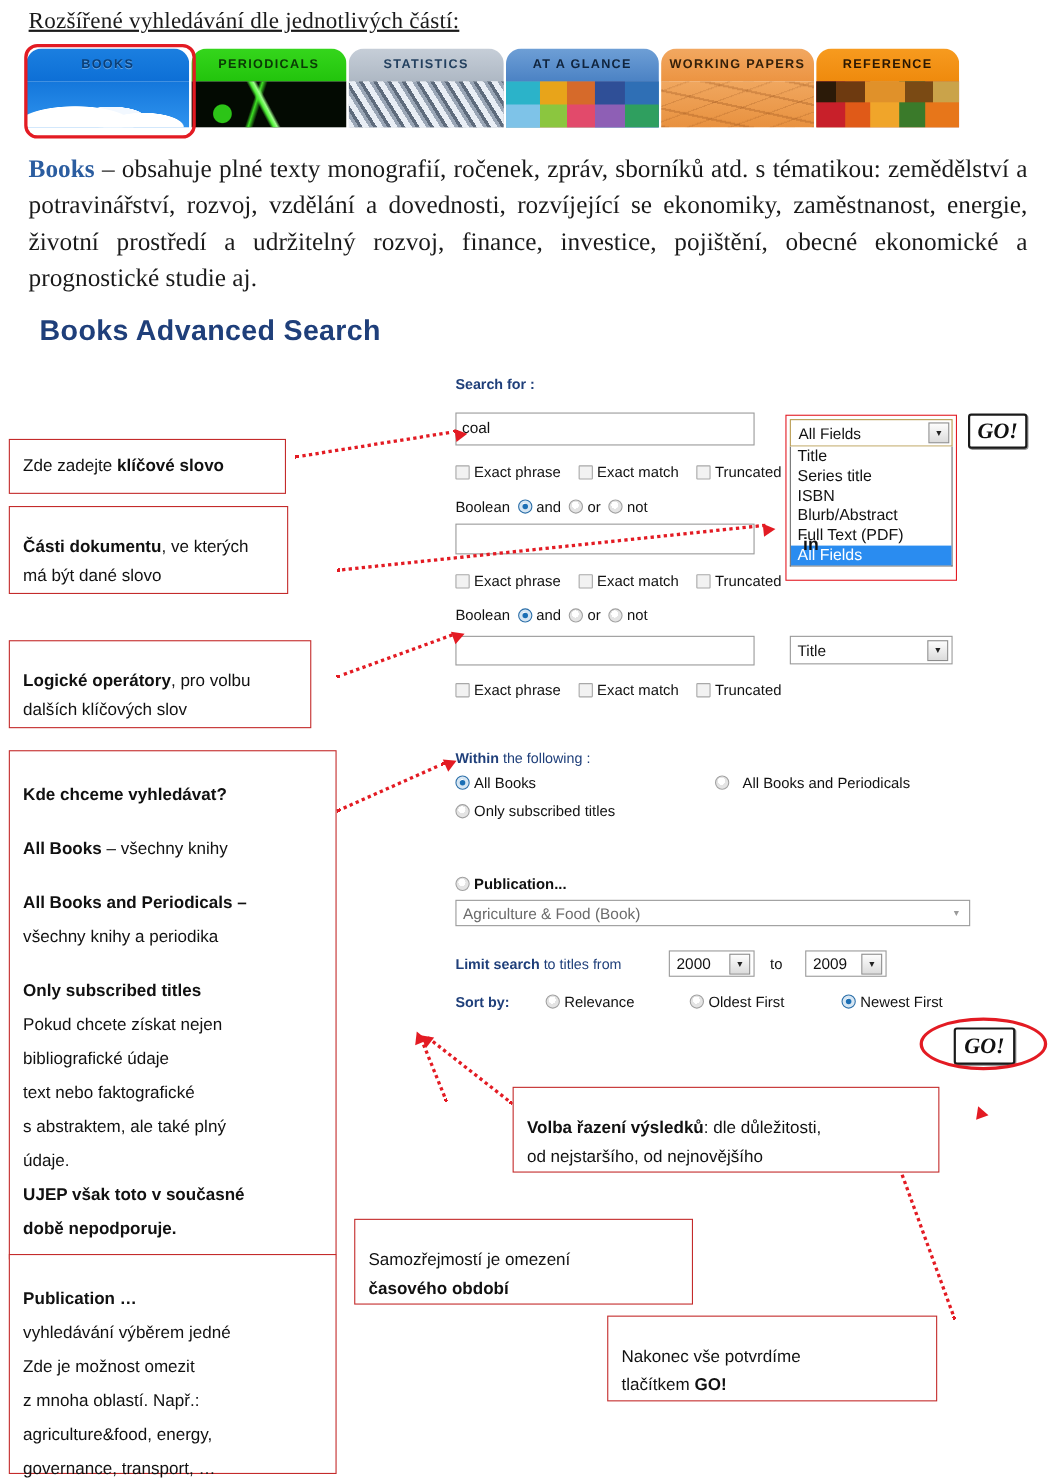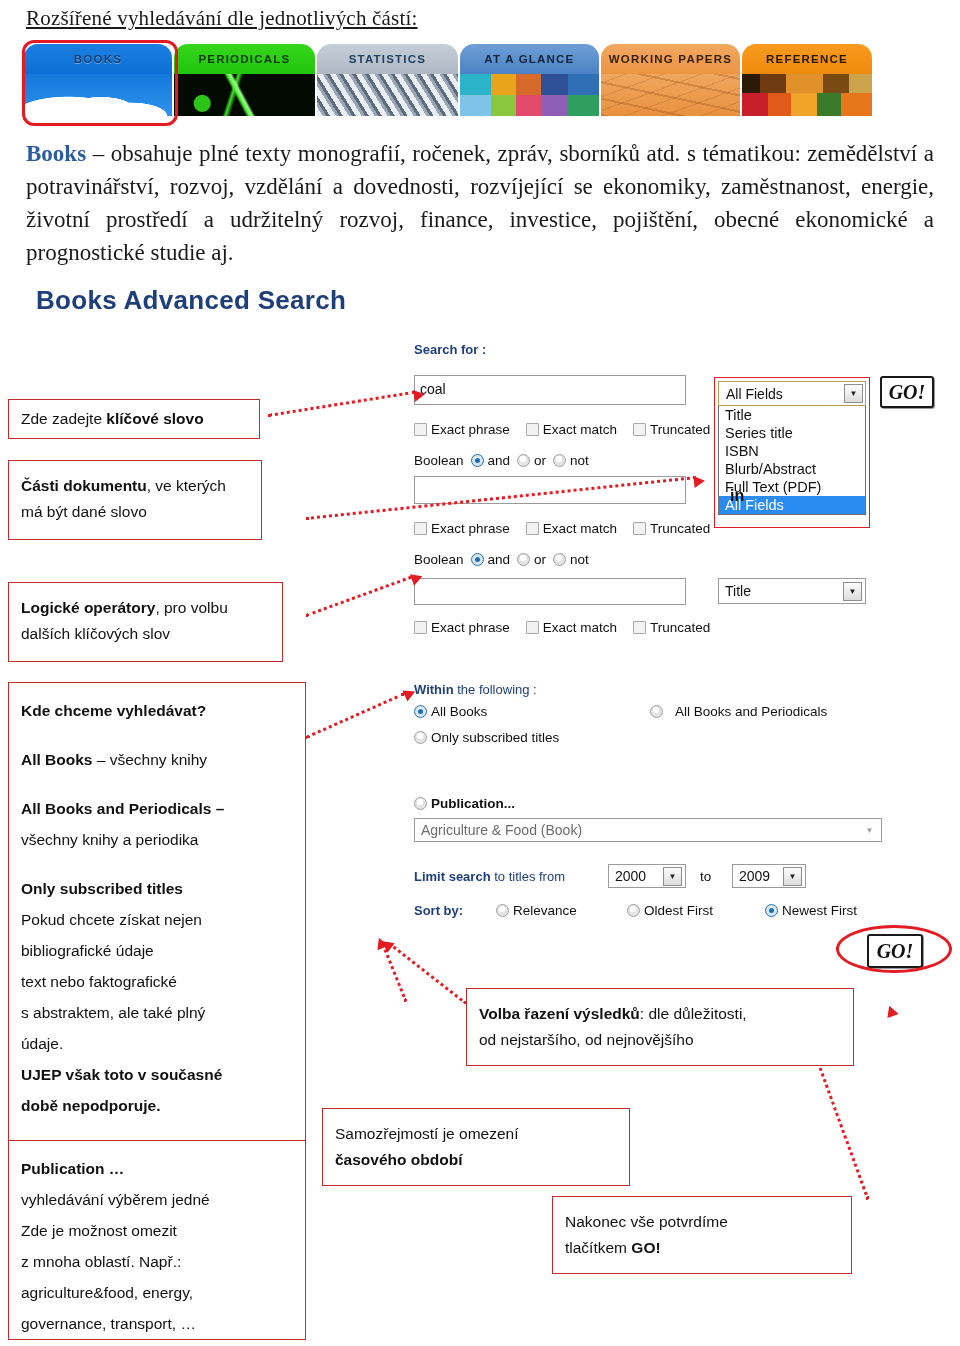--- a/index.html
+++ b/index.html
@@ -184,21 +184,21 @@
     display:flex;align-items:center;justify-content:center;
     font-family:"Liberation Serif", serif;font-style:italic;font-weight:700;
     font-size:20px;color:#111;box-shadow:1px 1px 0 #9a9a9a;
   }
 
   
   .note{
     border:1.5px solid #c42b2b; background:#fff; box-sizing:border-box;
     font-family:"Liberation Sans", sans-serif;
     font-size:15.5px; line-height:26px; color:#111;
-    padding:12px 12px;
+    padding:24px 12px;
   }
   .note b{font-weight:700;}
 
   
   .dline{position:absolute;height:0;border-top:3.5px dotted #e31b23;transform-origin:0 50%;}
   .ahead{position:absolute;width:0;height:0;border-left:11px solid #e31b23;
     border-top:6px solid transparent;border-bottom:6px solid transparent;transform-origin:0 50%;}
 
   #go-ellipse{
     left:836px; top:925px; width:116px; height:48px;

